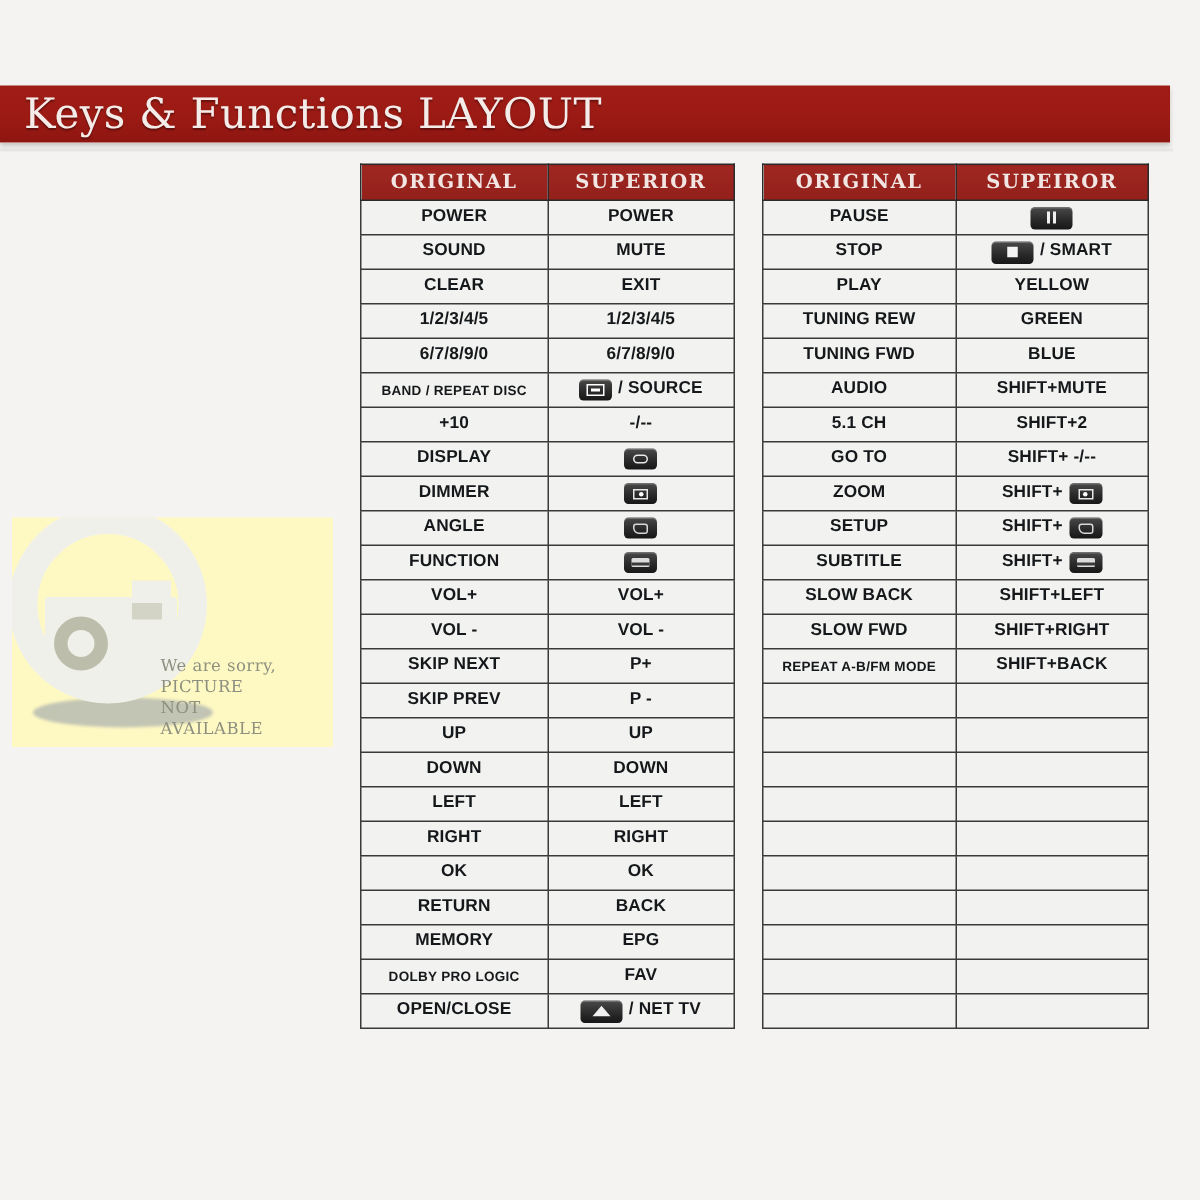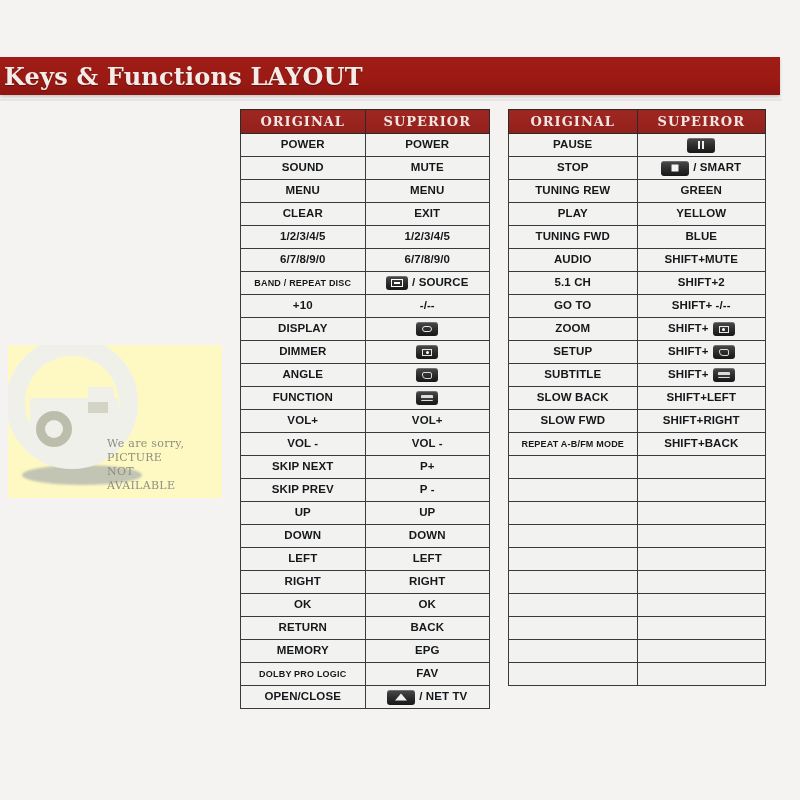--- a/index.html
+++ b/index.html
@@ -20,27 +20,27 @@
     position: absolute;
     left: 0;
     top: 57px;
     width: 780px;
     height: 38px;
     background: linear-gradient(to bottom, #a01d17 0%, #9c1a14 55%, #8e1511 100%);
     box-shadow: 0 2px 3px rgba(0,0,0,0.18);
   }
   #header-title {
     position: absolute;
-    left: 4px;
+    left: 16px;
     top: 50%;
     transform: translateY(-50%);
     color: #f4ece9;
     font-family: "DejaVu Serif", "Liberation Serif", serif;
-    font-weight: bold;
-    font-size: 24px;
+    font-weight: normal;
+    font-size: 28px;
     letter-spacing: 0.2px;
     white-space: nowrap;
     text-shadow: 0 1px 1px rgba(0,0,0,0.35);
   }
   #header-underline {
     position: absolute;
     left: 0;
     top: 99px;
     width: 782px;
     height: 2px;
@@ -327,24 +327,20 @@
     <tbody>
       <tr>
         <td>POWER</td>
         <td>POWER</td>
       </tr>
       <tr>
         <td>SOUND</td>
         <td>MUTE</td>
       </tr>
       <tr>
-        <td>MENU</td>
-        <td>MENU</td>
-      </tr>
-      <tr>
         <td>CLEAR</td>
         <td>EXIT</td>
       </tr>
       <tr>
         <td>1/2/3/4/5</td>
         <td>1/2/3/4/5</td>
       </tr>
       <tr>
         <td>6/7/8/9/0</td>
         <td>6/7/8/9/0</td>
@@ -488,28 +484,28 @@
         <td>
           <span class="cellwrap">
             <span class="btn-icon wide">
               <span class="g-stop"></span>
             </span>
             <span>/ SMART</span>
           </span>
         </td>
       </tr>
       <tr>
+        <td>PLAY</td>
+        <td>YELLOW</td>
+      </tr>
+      <tr>
         <td>TUNING REW</td>
         <td>GREEN</td>
       </tr>
       <tr>
-        <td>PLAY</td>
-        <td>YELLOW</td>
-      </tr>
-      <tr>
         <td>TUNING FWD</td>
         <td>BLUE</td>
       </tr>
       <tr>
         <td>AUDIO</td>
         <td>SHIFT+MUTE</td>
       </tr>
       <tr>
         <td>5.1 CH</td>
         <td>SHIFT+2</td>

